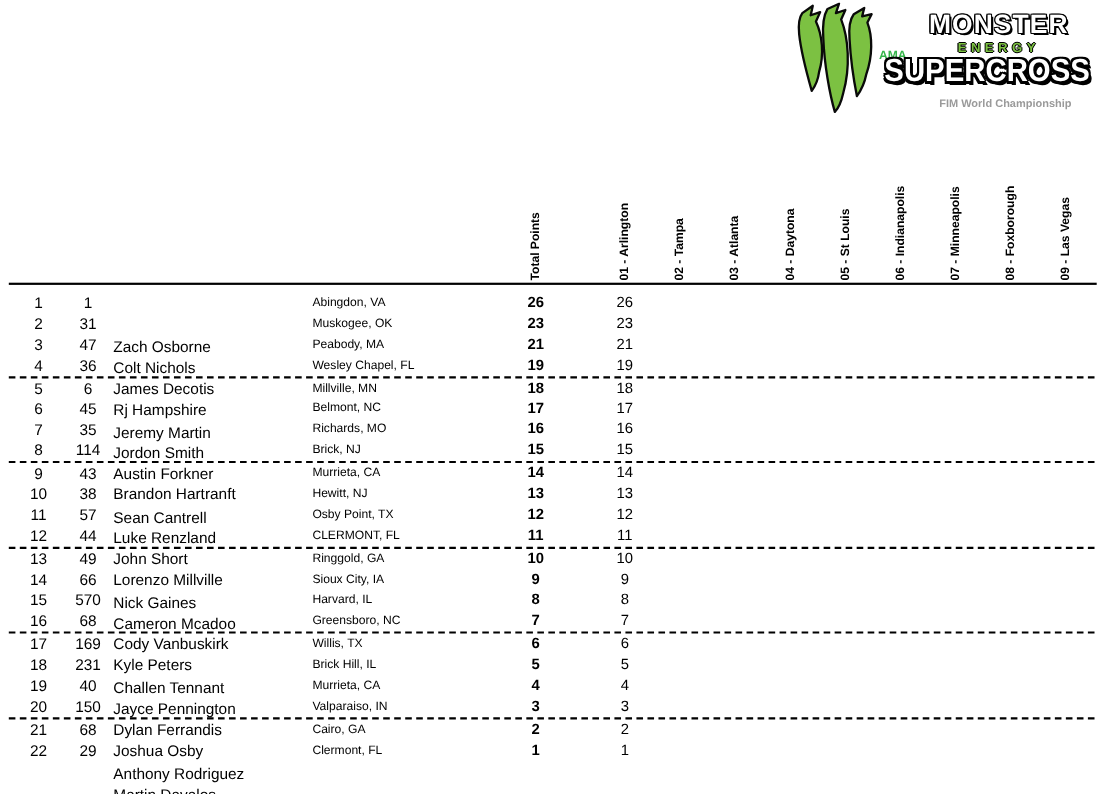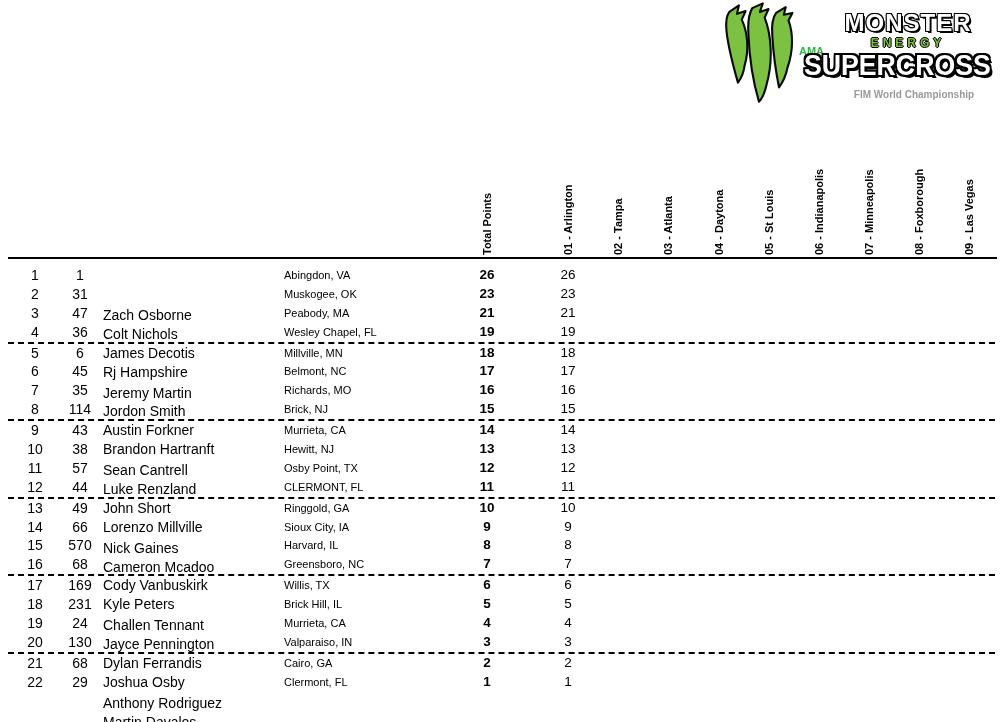--- a/index.html
+++ b/index.html
@@ -405,37 +405,37 @@
             <span class="c c-round" style="left: 638px;"></span>
             <span class="c c-round" style="left: 689px;"></span>
             <span class="c c-round" style="left: 739px;"></span>
             <span class="c c-round" style="left: 789px;"></span>
             <span class="c c-round" style="left: 839px;"></span>
             <span class="c c-round" style="left: 889px;"></span>
             <span class="c c-round" style="left: 939px;"></span>
           </div>
           <div class="trow">
             <span class="c c-pos">19</span>
-            <span class="c c-num">24</span>
+            <span class="c c-num">40</span>
             <span class="c c-name">Dylan Ferrandis</span>
             <span class="c c-home">Murrieta, CA</span>
             <span class="c c-total">4</span>
             <span class="c c-round" style="left: 538px;">4</span>
             <span class="c c-round" style="left: 588px;"></span>
             <span class="c c-round" style="left: 638px;"></span>
             <span class="c c-round" style="left: 689px;"></span>
             <span class="c c-round" style="left: 739px;"></span>
             <span class="c c-round" style="left: 789px;"></span>
             <span class="c c-round" style="left: 839px;"></span>
             <span class="c c-round" style="left: 889px;"></span>
             <span class="c c-round" style="left: 939px;"></span>
           </div>
           <div class="trow">
             <span class="c c-pos">20</span>
-            <span class="c c-num">130</span>
+            <span class="c c-num">150</span>
             <span class="c c-name">Joshua Osby</span>
             <span class="c c-home">Valparaiso, IN</span>
             <span class="c c-total">3</span>
             <span class="c c-round" style="left: 538px;">3</span>
             <span class="c c-round" style="left: 588px;"></span>
             <span class="c c-round" style="left: 638px;"></span>
             <span class="c c-round" style="left: 689px;"></span>
             <span class="c c-round" style="left: 739px;"></span>
             <span class="c c-round" style="left: 789px;"></span>
             <span class="c c-round" style="left: 839px;"></span>

